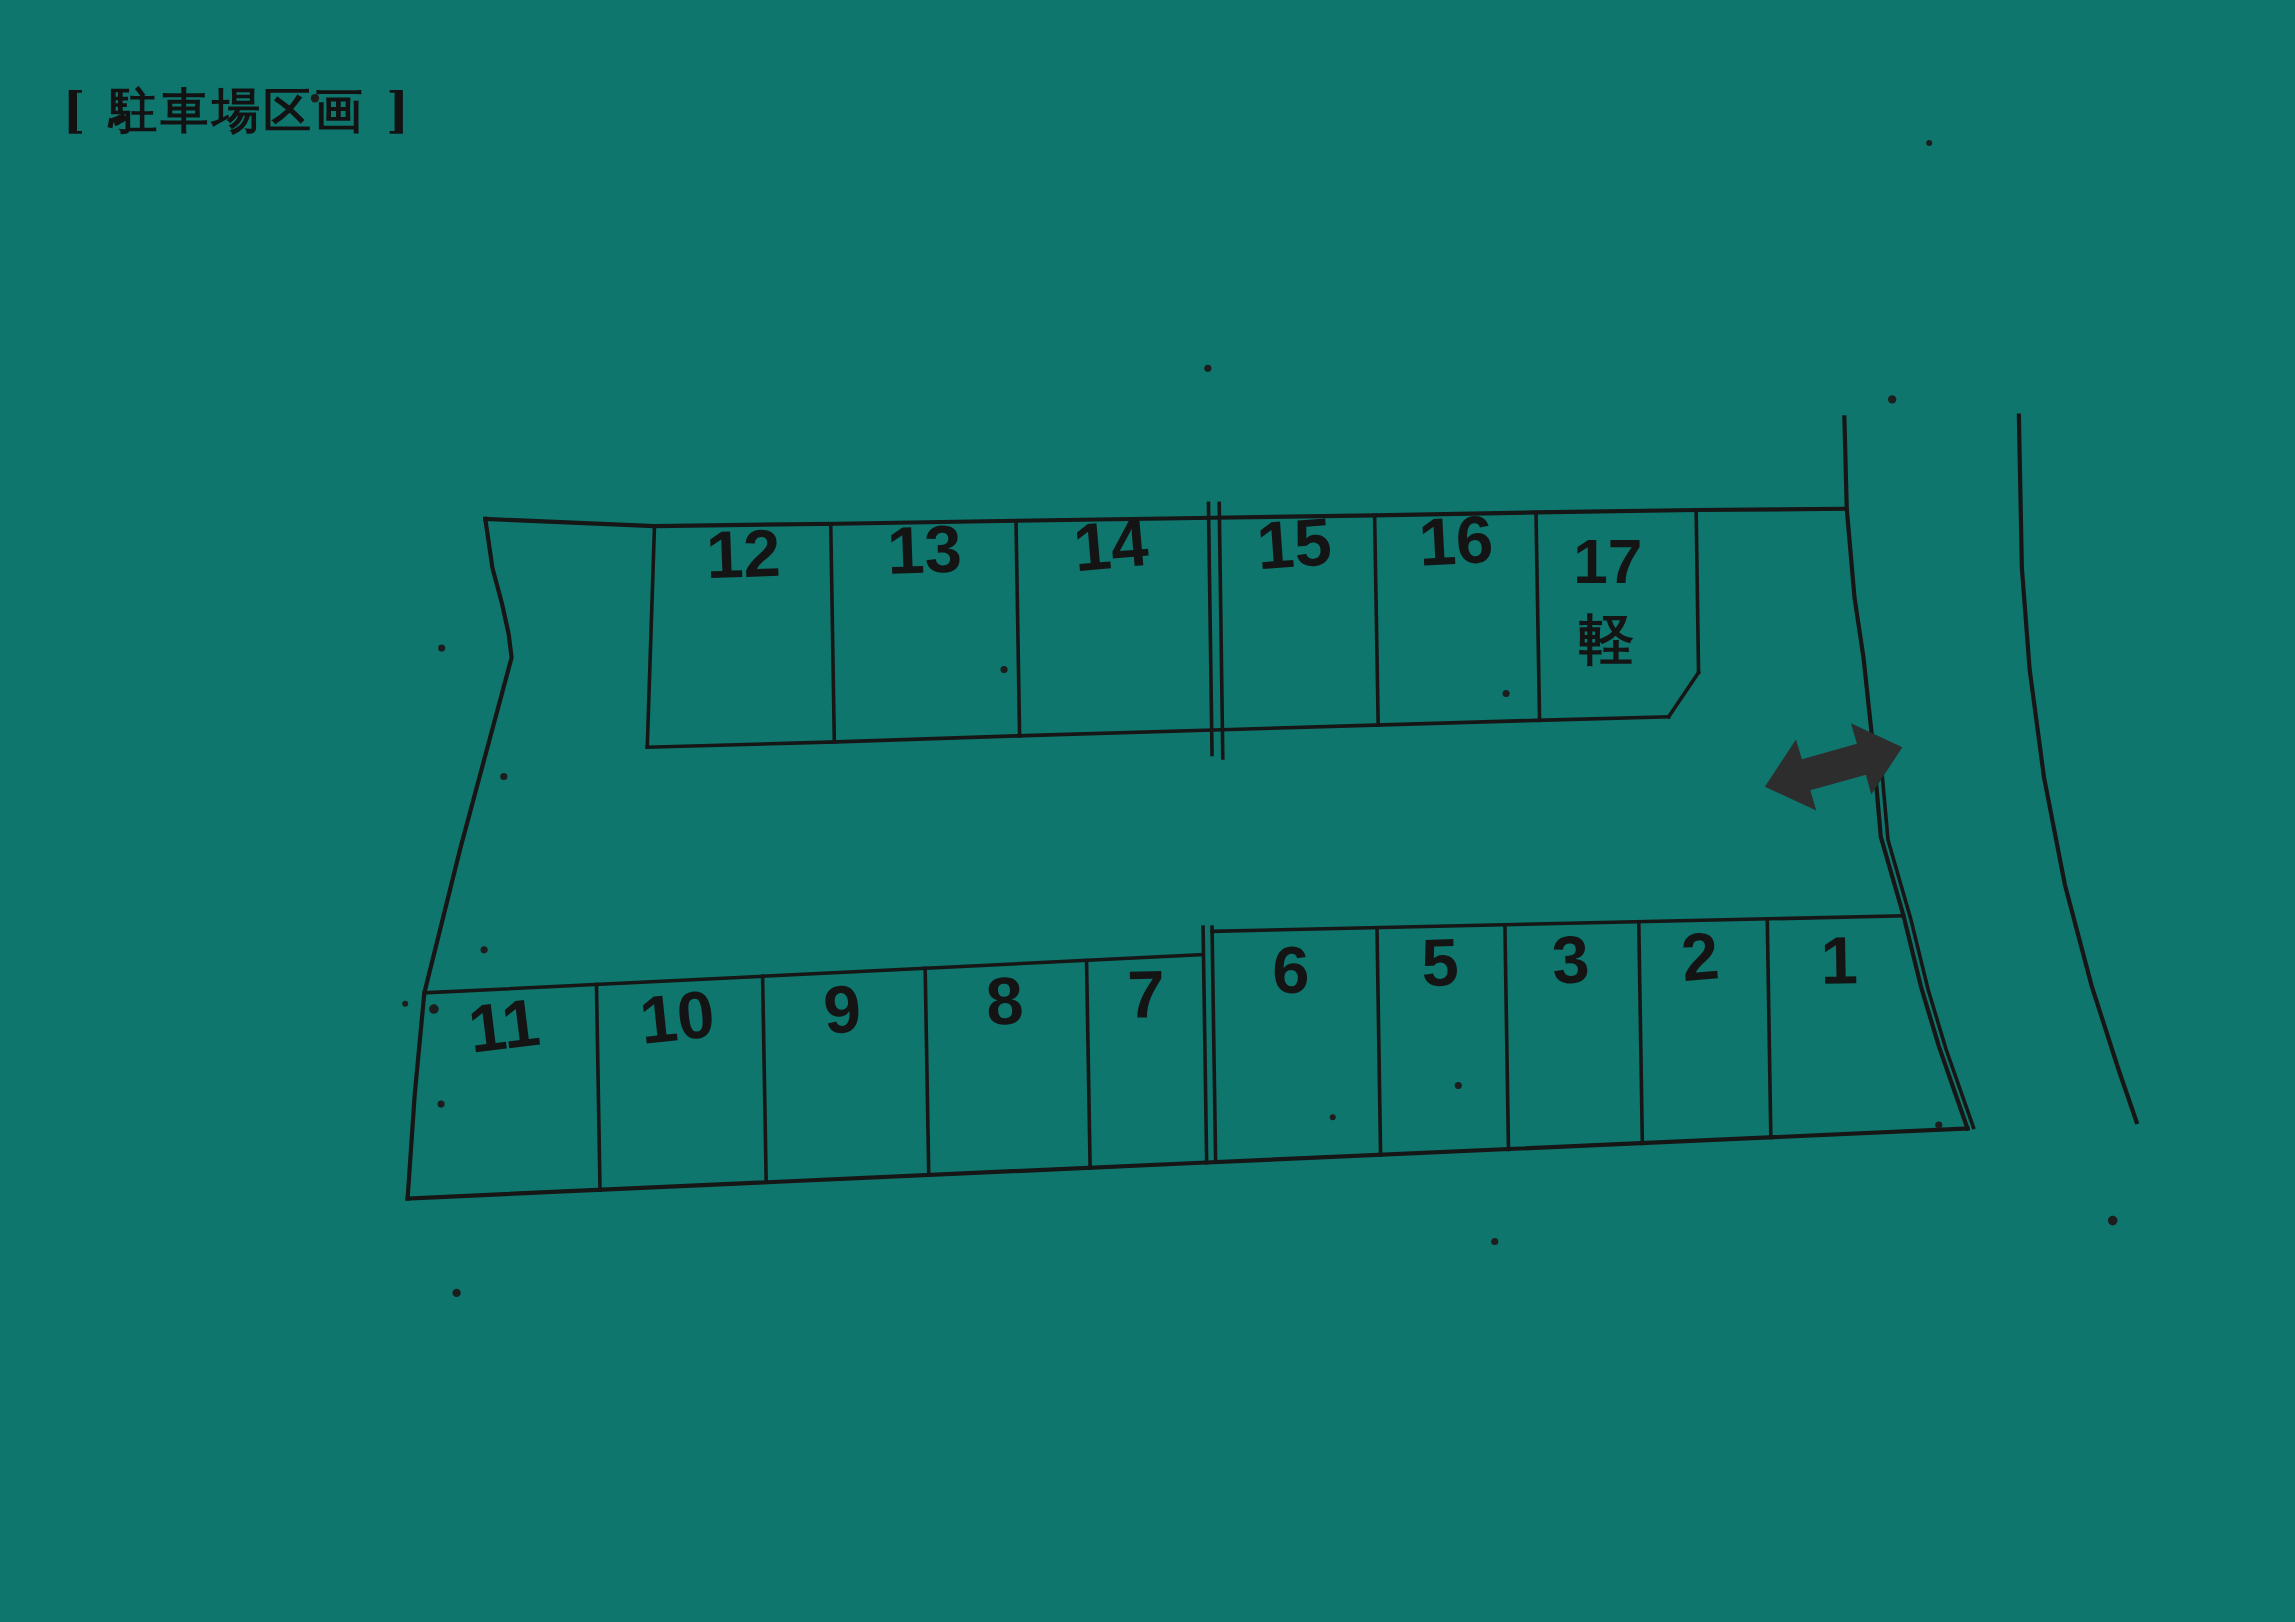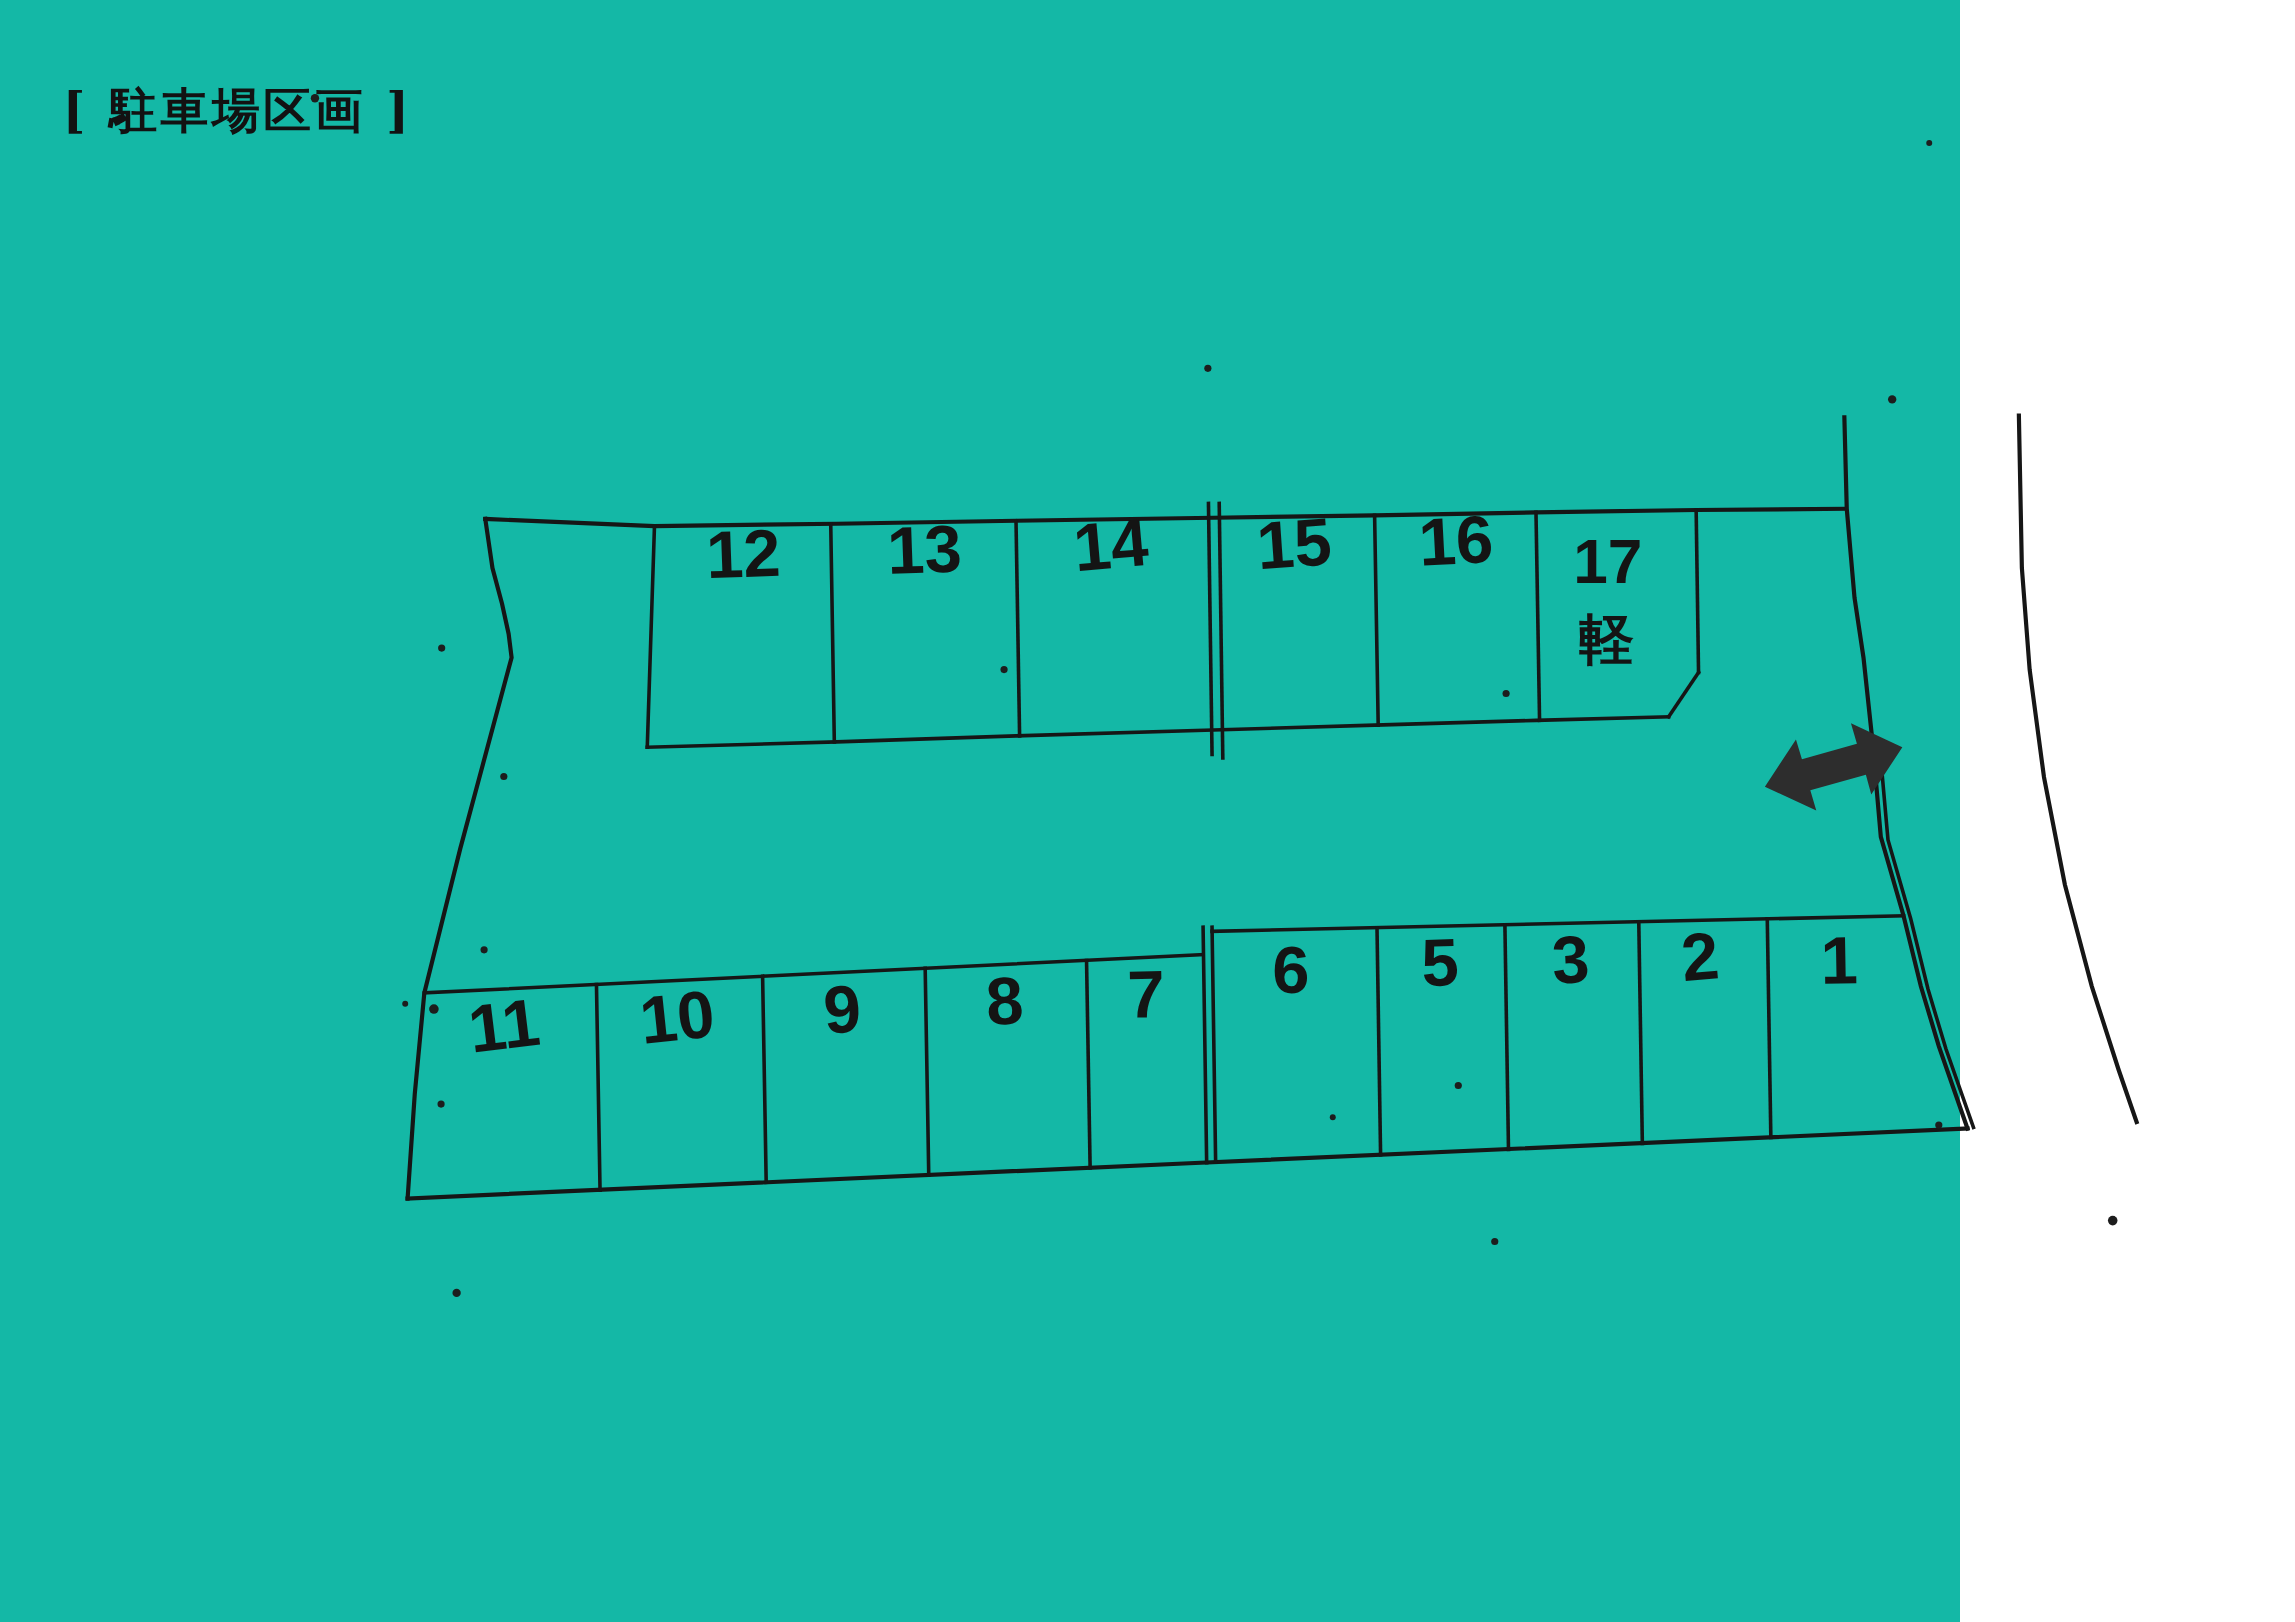--- a/index.html
+++ b/index.html
@@ -1,20 +1,20 @@
 <!DOCTYPE html>
 <html style="font-size:9.6px"><head>
 <meta charset="utf-8">
 <style>
   html,body{
     margin:0;padding:0;background:#ffffff;
     width:2295px;height:1623px;overflow:hidden;
     font-family:"Liberation Sans", sans-serif;
   }
-  .page{position:relative;width:1960px;height:1623px;background:#14b8a6;}
+  .page{position:relative;width:2295px;height:1623px;background:#0f766e;}
   svg{position:absolute;left:0;top:0;}
   .ink-line{stroke:#161616;fill:none;stroke-linecap:square;}
   .w7{stroke-width:7px;}
   .w6{stroke-width:6px;}
   .num{
     font-family:"Liberation Sans", sans-serif;
     font-weight:bold;
     fill:#141414;
     text-anchor:middle;
   }

